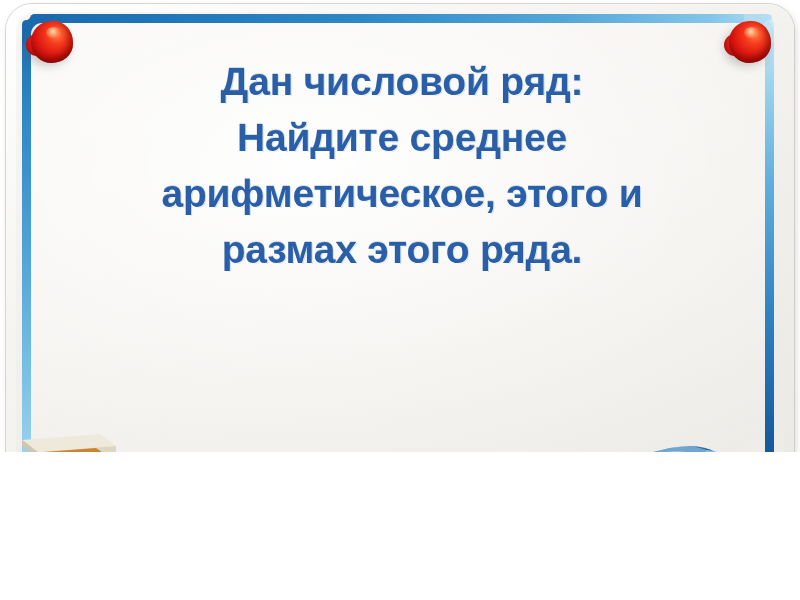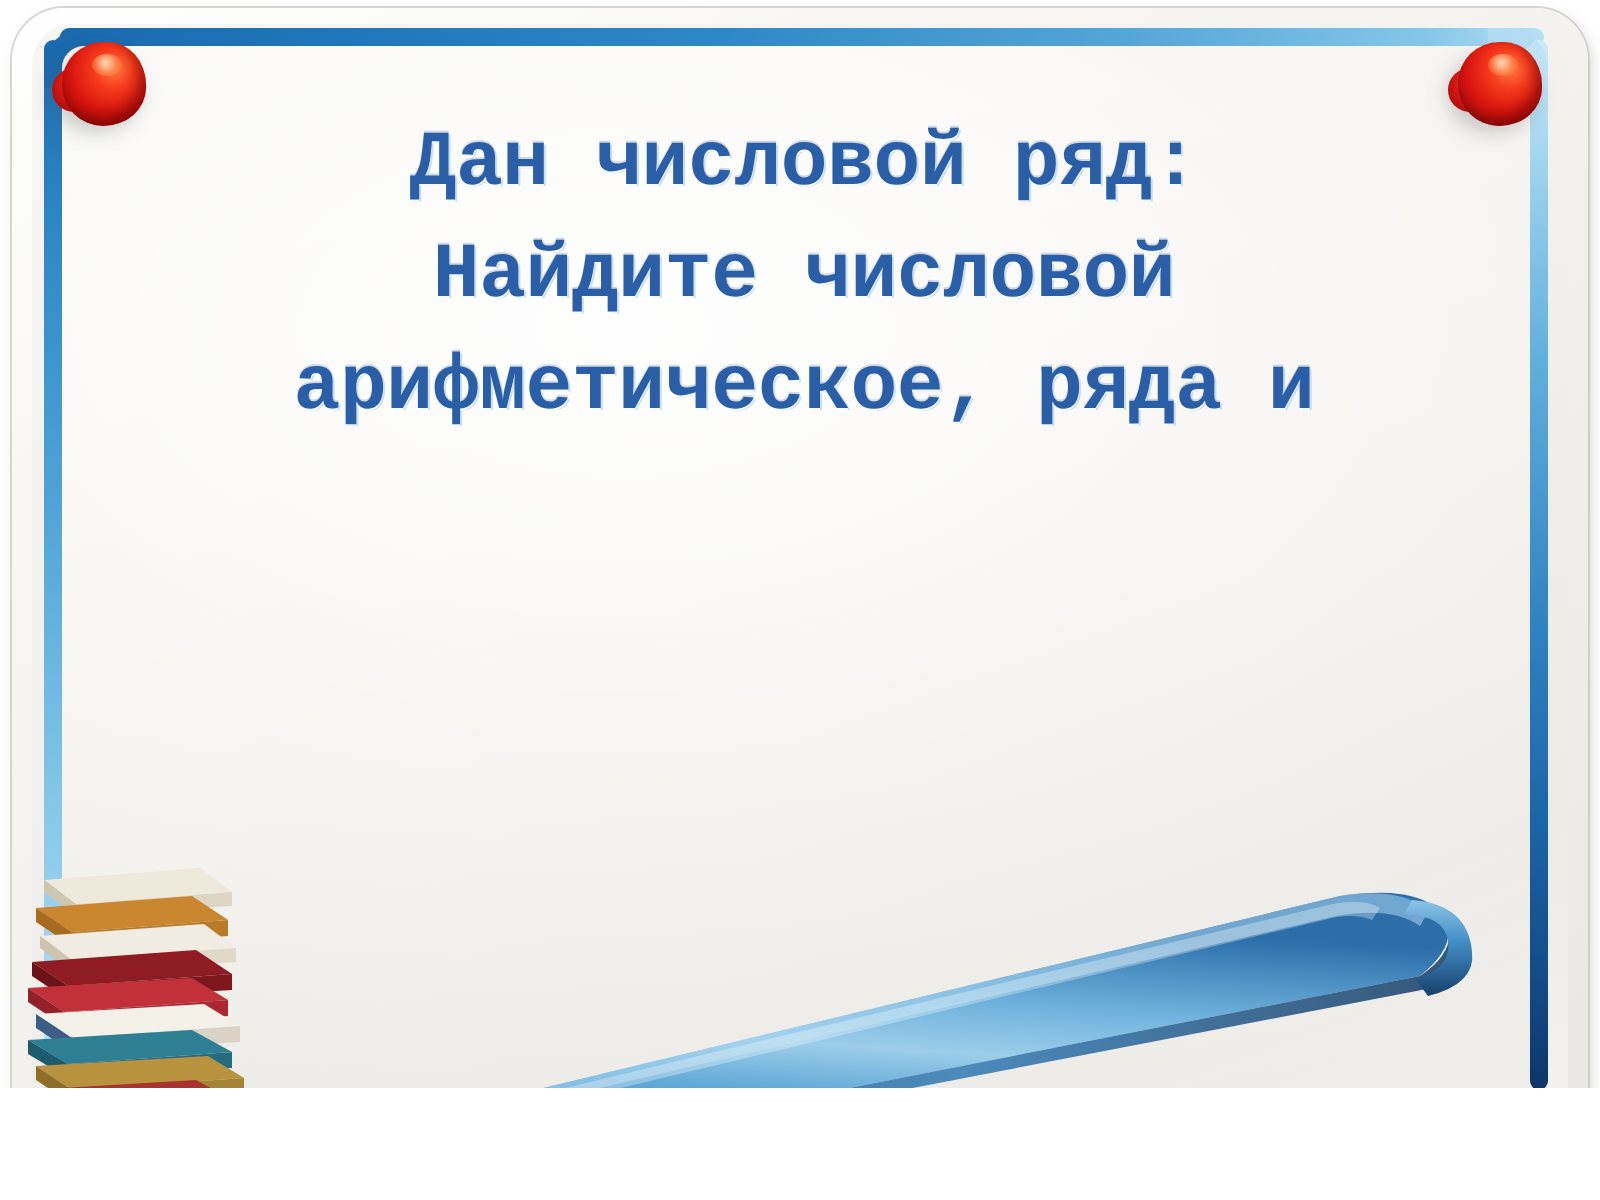--- a/index.html
+++ b/index.html
@@ -5,24 +5,24 @@
 <style>
   html, body {
     margin: 0;
     padding: 0;
     background: #ffffff;
   }
 
   #slide {
     position: relative;
     width: 800px;
-    height: 544px;
+    height: 452px;
     overflow: hidden;
     background: #ffffff;
-    font-family: Liberation Mono, monospace;
+    font-family: Liberation Sans, sans-serif;
   }
 
   
   .board-plate {
     position: absolute;
     left: 6px;
     top: 4px;
     width: 788px;
     height: 578px;
     border-radius: 26px;
@@ -309,17 +309,18 @@
   </div>
   <div class="pin" id="pin-right">
     <span class="pin-shadow"></span>
     <span class="pin-neck"></span>
     <span class="pin-body"></span>
     <span class="pin-gloss"></span>
   </div>
 
   <div class="text-block">
     <div class="text-line">Дан числовой ряд:</div>
-    <div class="text-line">Найдите числовой</div>
-    <div class="text-line">арифметическое, ряда и</div>
+    <div class="text-line">Найдите среднее</div>
+    <div class="text-line">арифметическое, этого и</div>
+    <div class="text-line">размах этого ряда.</div>
   </div>
 
 </div>
 
 </body></html>

